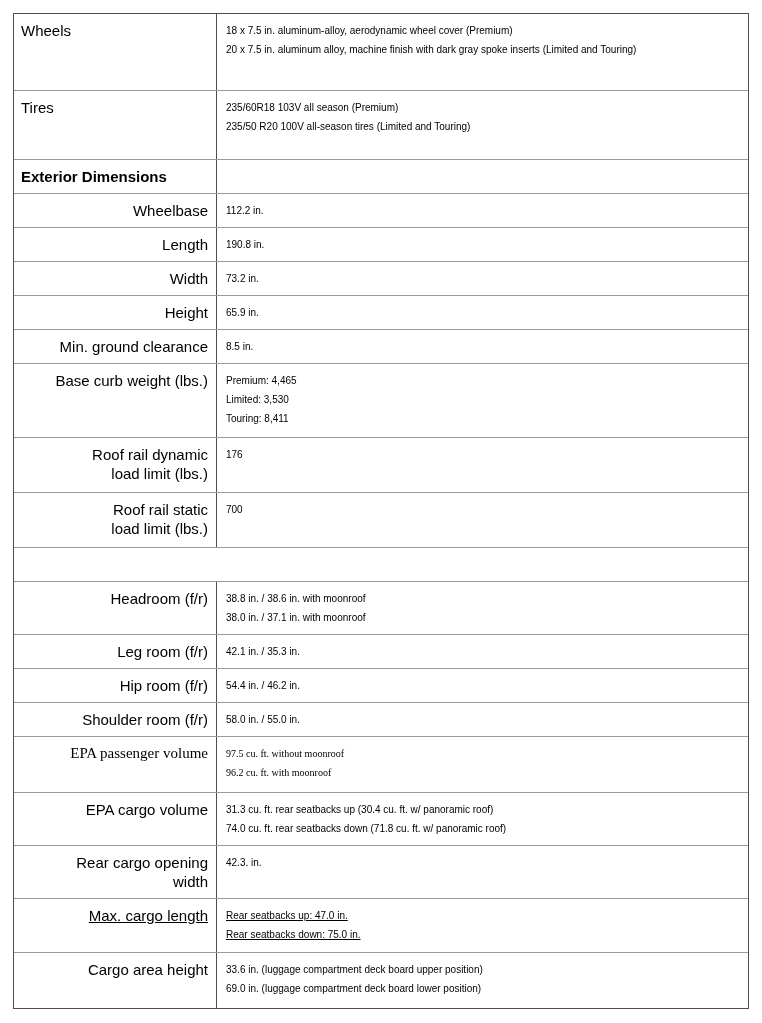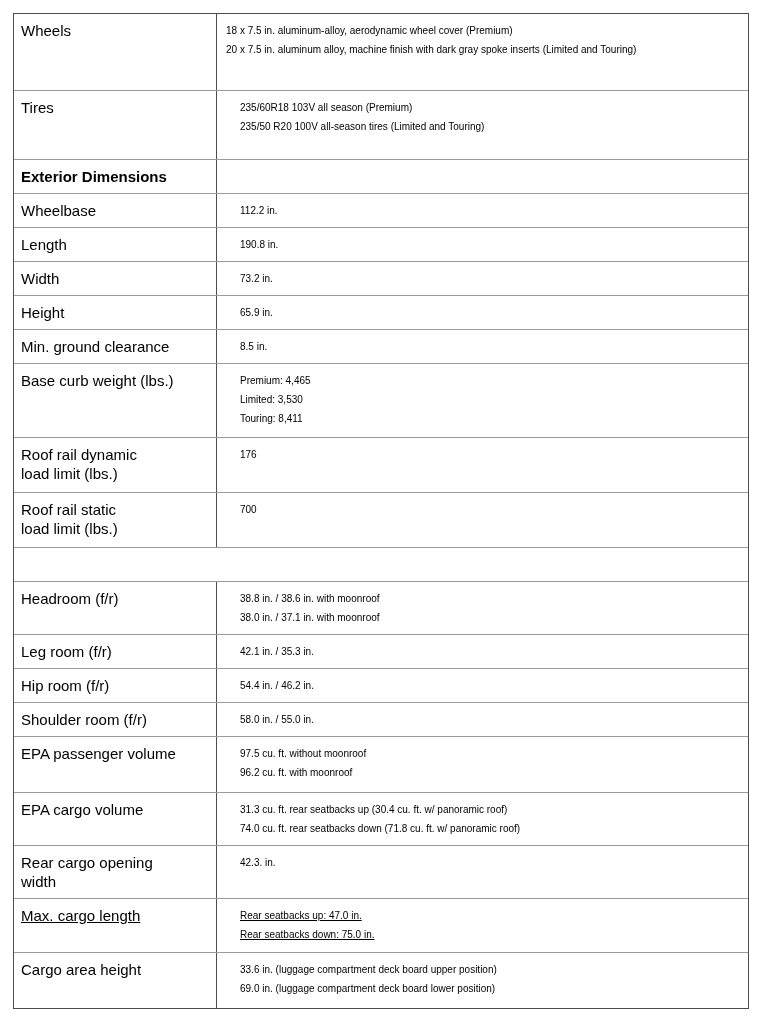--- a/index.html
+++ b/index.html
@@ -31,52 +31,51 @@
     border: 1px solid var(--border-outer);
     background: var(--bg);
   }
   .row {
     display: flex;
     align-items: stretch;
     min-height: 34px;
   }
   .row + .row {
     border-top: 1px solid var(--border-row);
-    gap: 14px;
   }
   .cell-label {
     width: 203px;
     flex: 0 0 203px;
     border-right: 1px solid var(--border-col);
     padding: 7px 8px 7px 7px;
     font-size: 15px;
     line-height: 19px;
   }
   .cell-value {
     flex: 1 1 auto;
     padding: 7px 8px 7px 9px;
     font-size: 10px;
     line-height: 19px;
   }
-  .row[data-align="right"] .cell-label { text-align: left; }
+  .row[data-align="right"] .cell-label { text-align: right; }
   .row[data-align="left"]  .cell-label { text-align: left; }
   .row[data-type="section"] .cell-label {
     font-weight: bold;
     text-align: left;
   }
   .label-line, .value-line { display: block; }
   
   .row:nth-child(1)  { min-height: 76px; }
   .row:nth-child(2)  { min-height: 69px; }
   .row:nth-child(3)  { min-height: 34px; }
   .row:nth-child(9)  { min-height: 74px; }
   .row:nth-child(10) { min-height: 55px; }
   .row:nth-child(11) { min-height: 55px; }
   .row:nth-child(13) { min-height: 53px; }
-  .row:nth-child(17) { min-height: 56px; }
+  .row:nth-child(17) { min-height: 56px; font-family: Liberation Serif, serif; }
   .row:nth-child(18) { min-height: 53px; }
   .row:nth-child(19) { min-height: 53px; }
   .row:nth-child(20) { min-height: 54px; text-decoration: underline; }
   .row:nth-child(21) { min-height: 56px; }
 </style>
 </head>
 <body>
 
 <div class="page">
   <div class="spec-table" id="spec-table">

